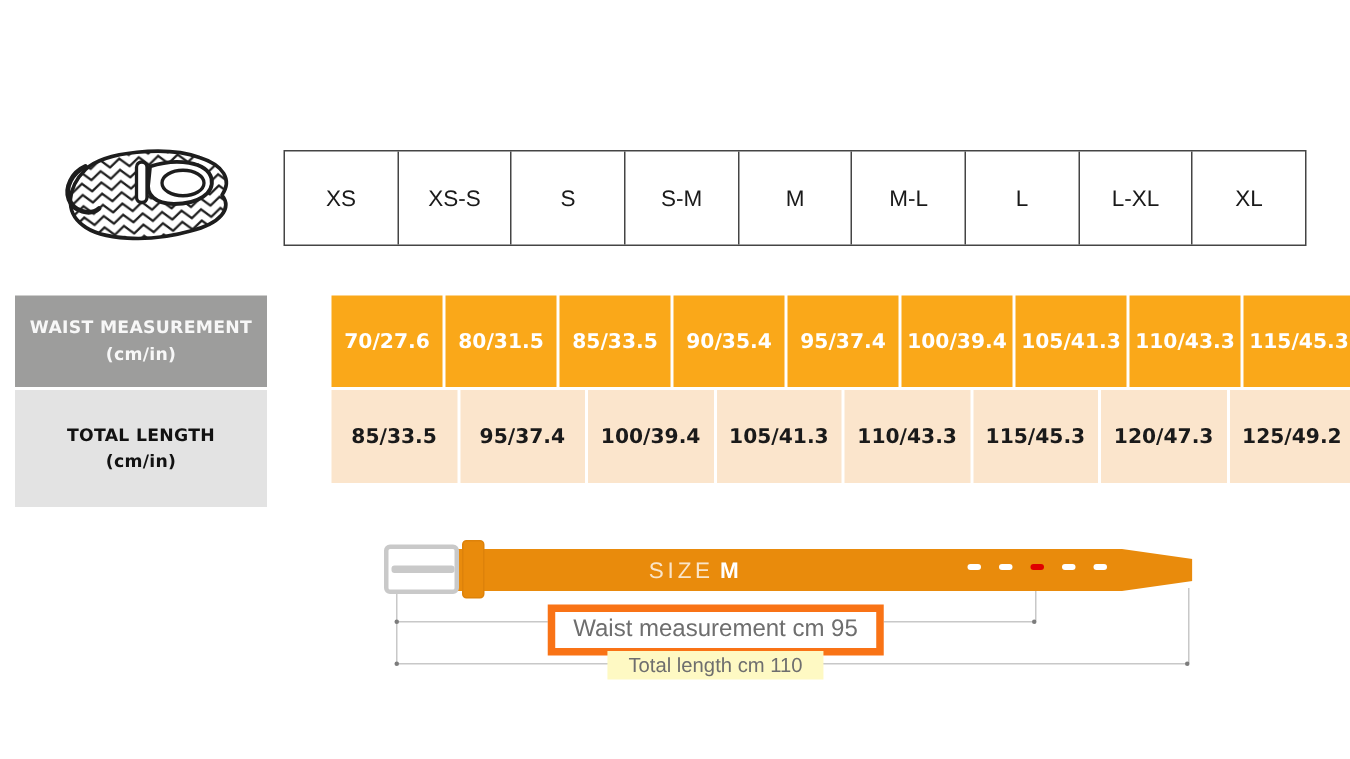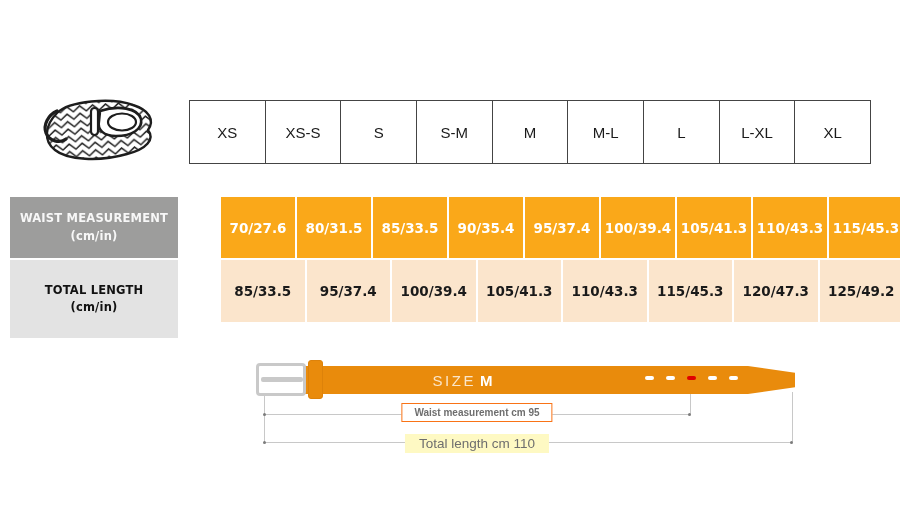--- a/index.html
+++ b/index.html
@@ -68,22 +68,22 @@
   .vline{position:absolute;width:1px;background:#c8c8c8;z-index:1;}
   .vline.left{left:264px;top:396px;height:46px;}
   .vline.hole{left:690px;top:387px;height:27px;}
   .vline.tip{left:792px;top:392px;height:50px;}
   .hline{position:absolute;height:1px;background:#c8c8c8;z-index:1;}
   .hline.waist{left:264px;top:414px;width:426px;}
   .hline.total{left:264px;top:442px;width:528px;}
   .dot{position:absolute;width:3px;height:3px;border-radius:50%;background:#7c7c7c;z-index:2;}
   .annotation-box{
     position:absolute;left:477px;top:403px;transform:translateX(-50%);
-    background:#fff;border:1px solid #f97316;padding:3px 12px;z-index:7;
-    font-size:10px;color:#6e6e6e;white-space:nowrap;font-weight:bold;
+    background:#fff;border:5px solid #f97316;padding:3px 12px;z-index:7;
+    font-size:16px;color:#6e6e6e;white-space:nowrap;
   }
   .annotation-text{
     position:absolute;left:477px;top:434px;transform:translateX(-50%);
     background:#fef9c3;padding:2px 14px;z-index:7;
     font-size:13.5px;color:#6e6e6e;white-space:nowrap;
   }
 </style>
 </head>
 <body>
 

